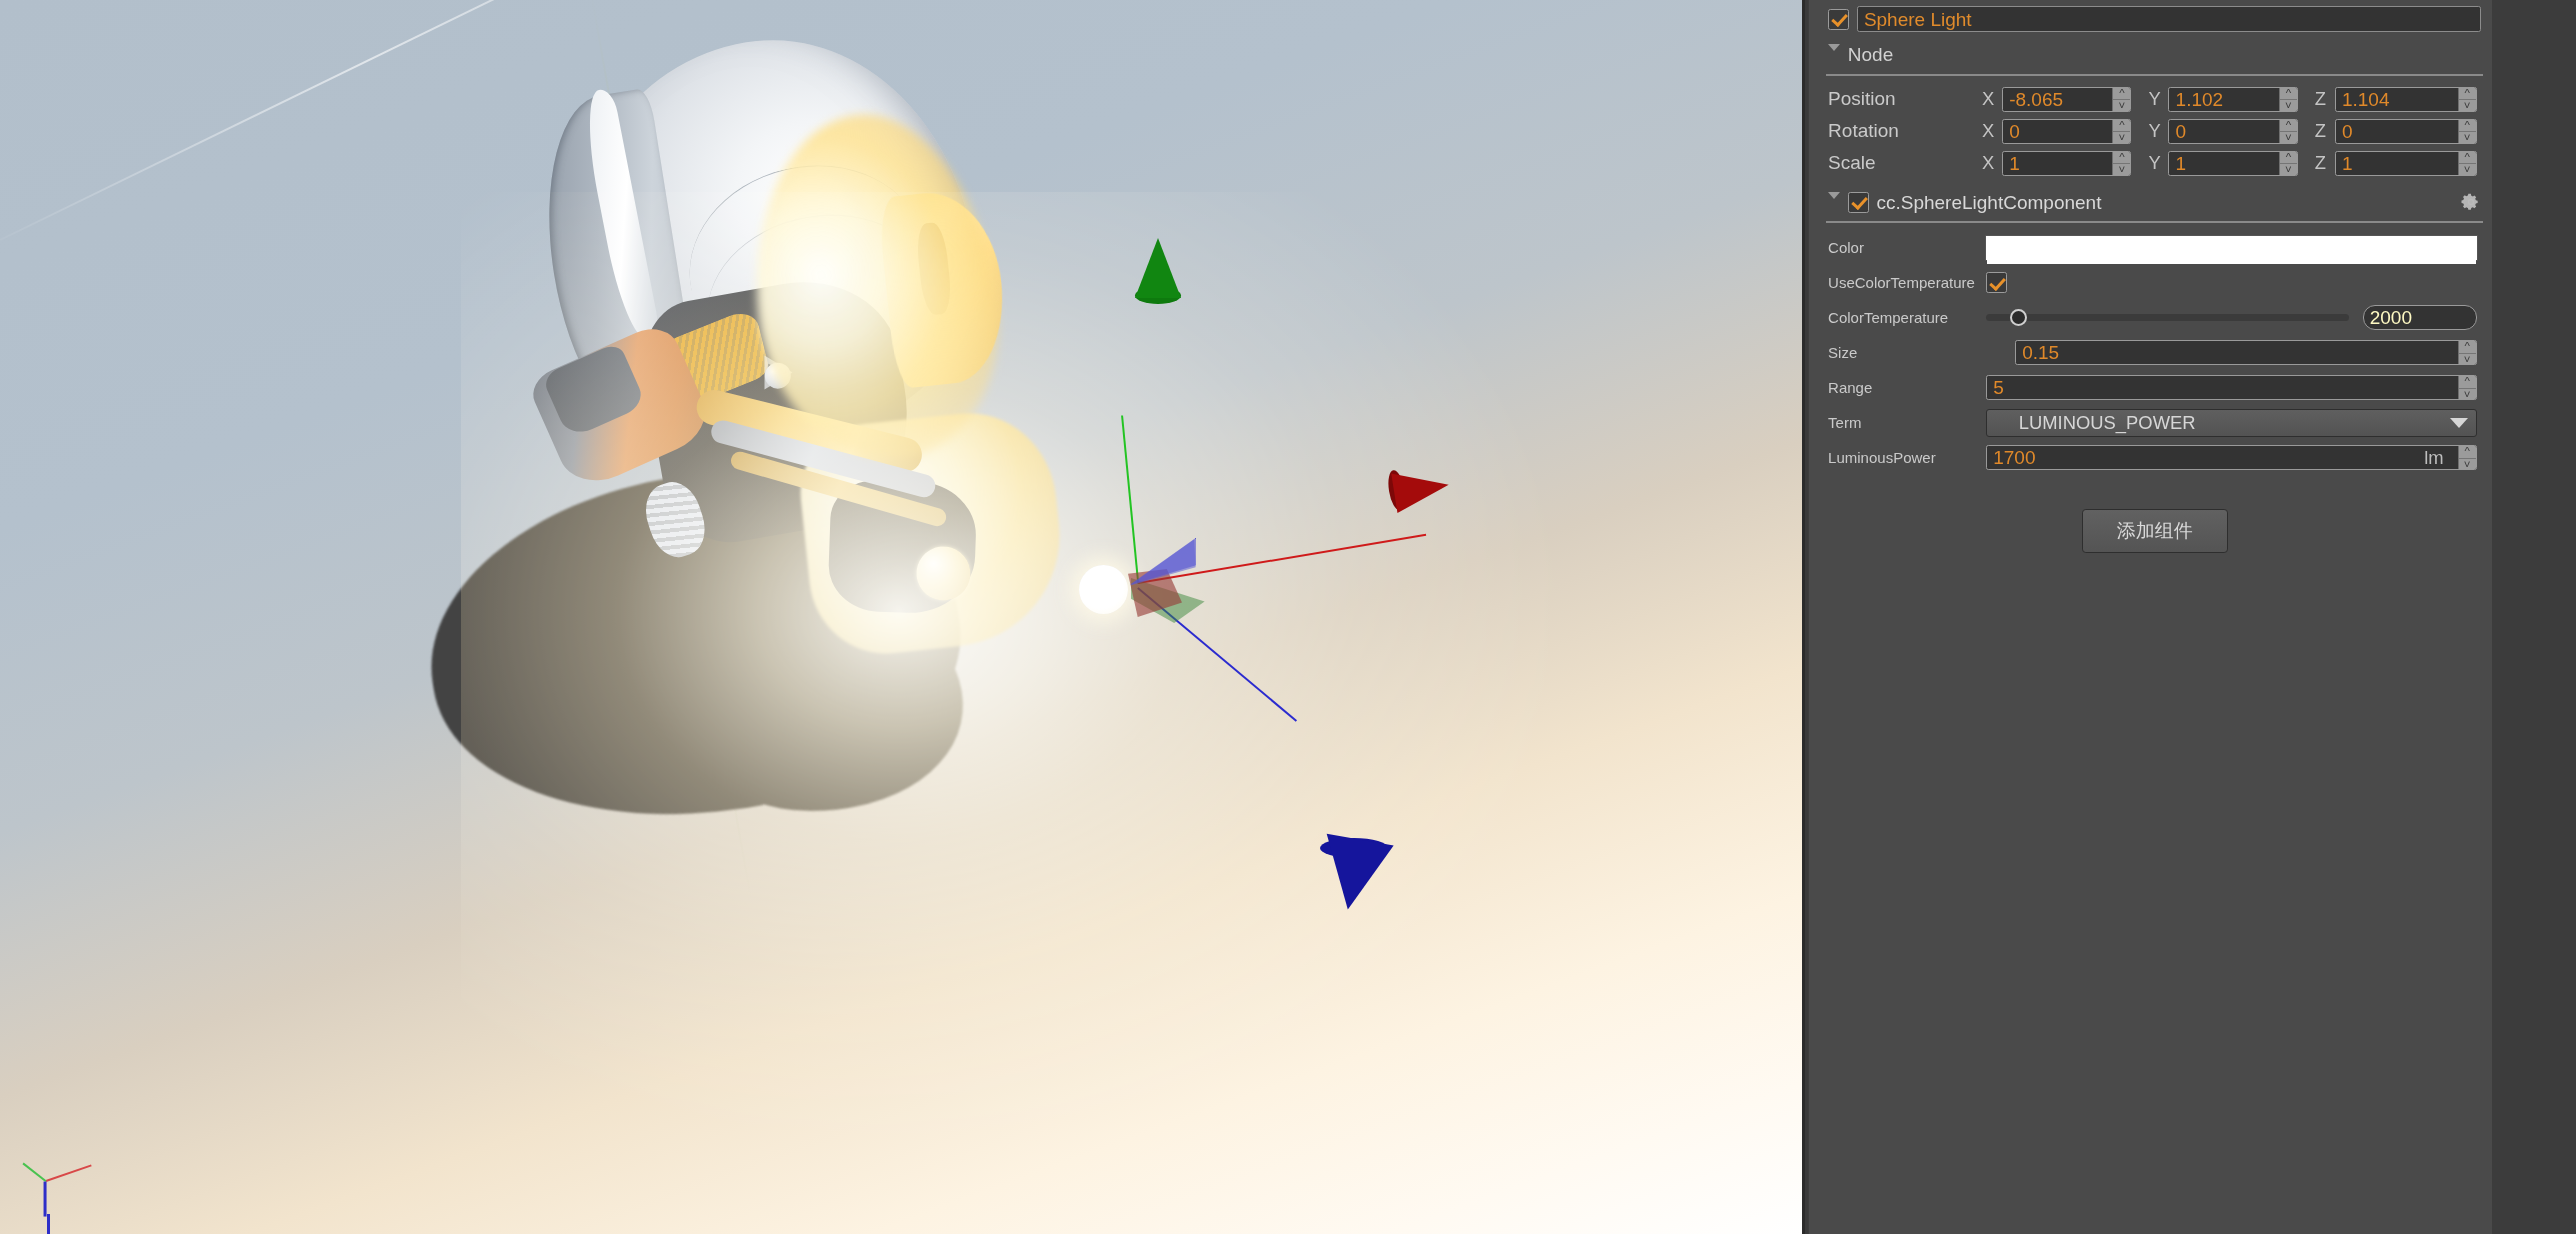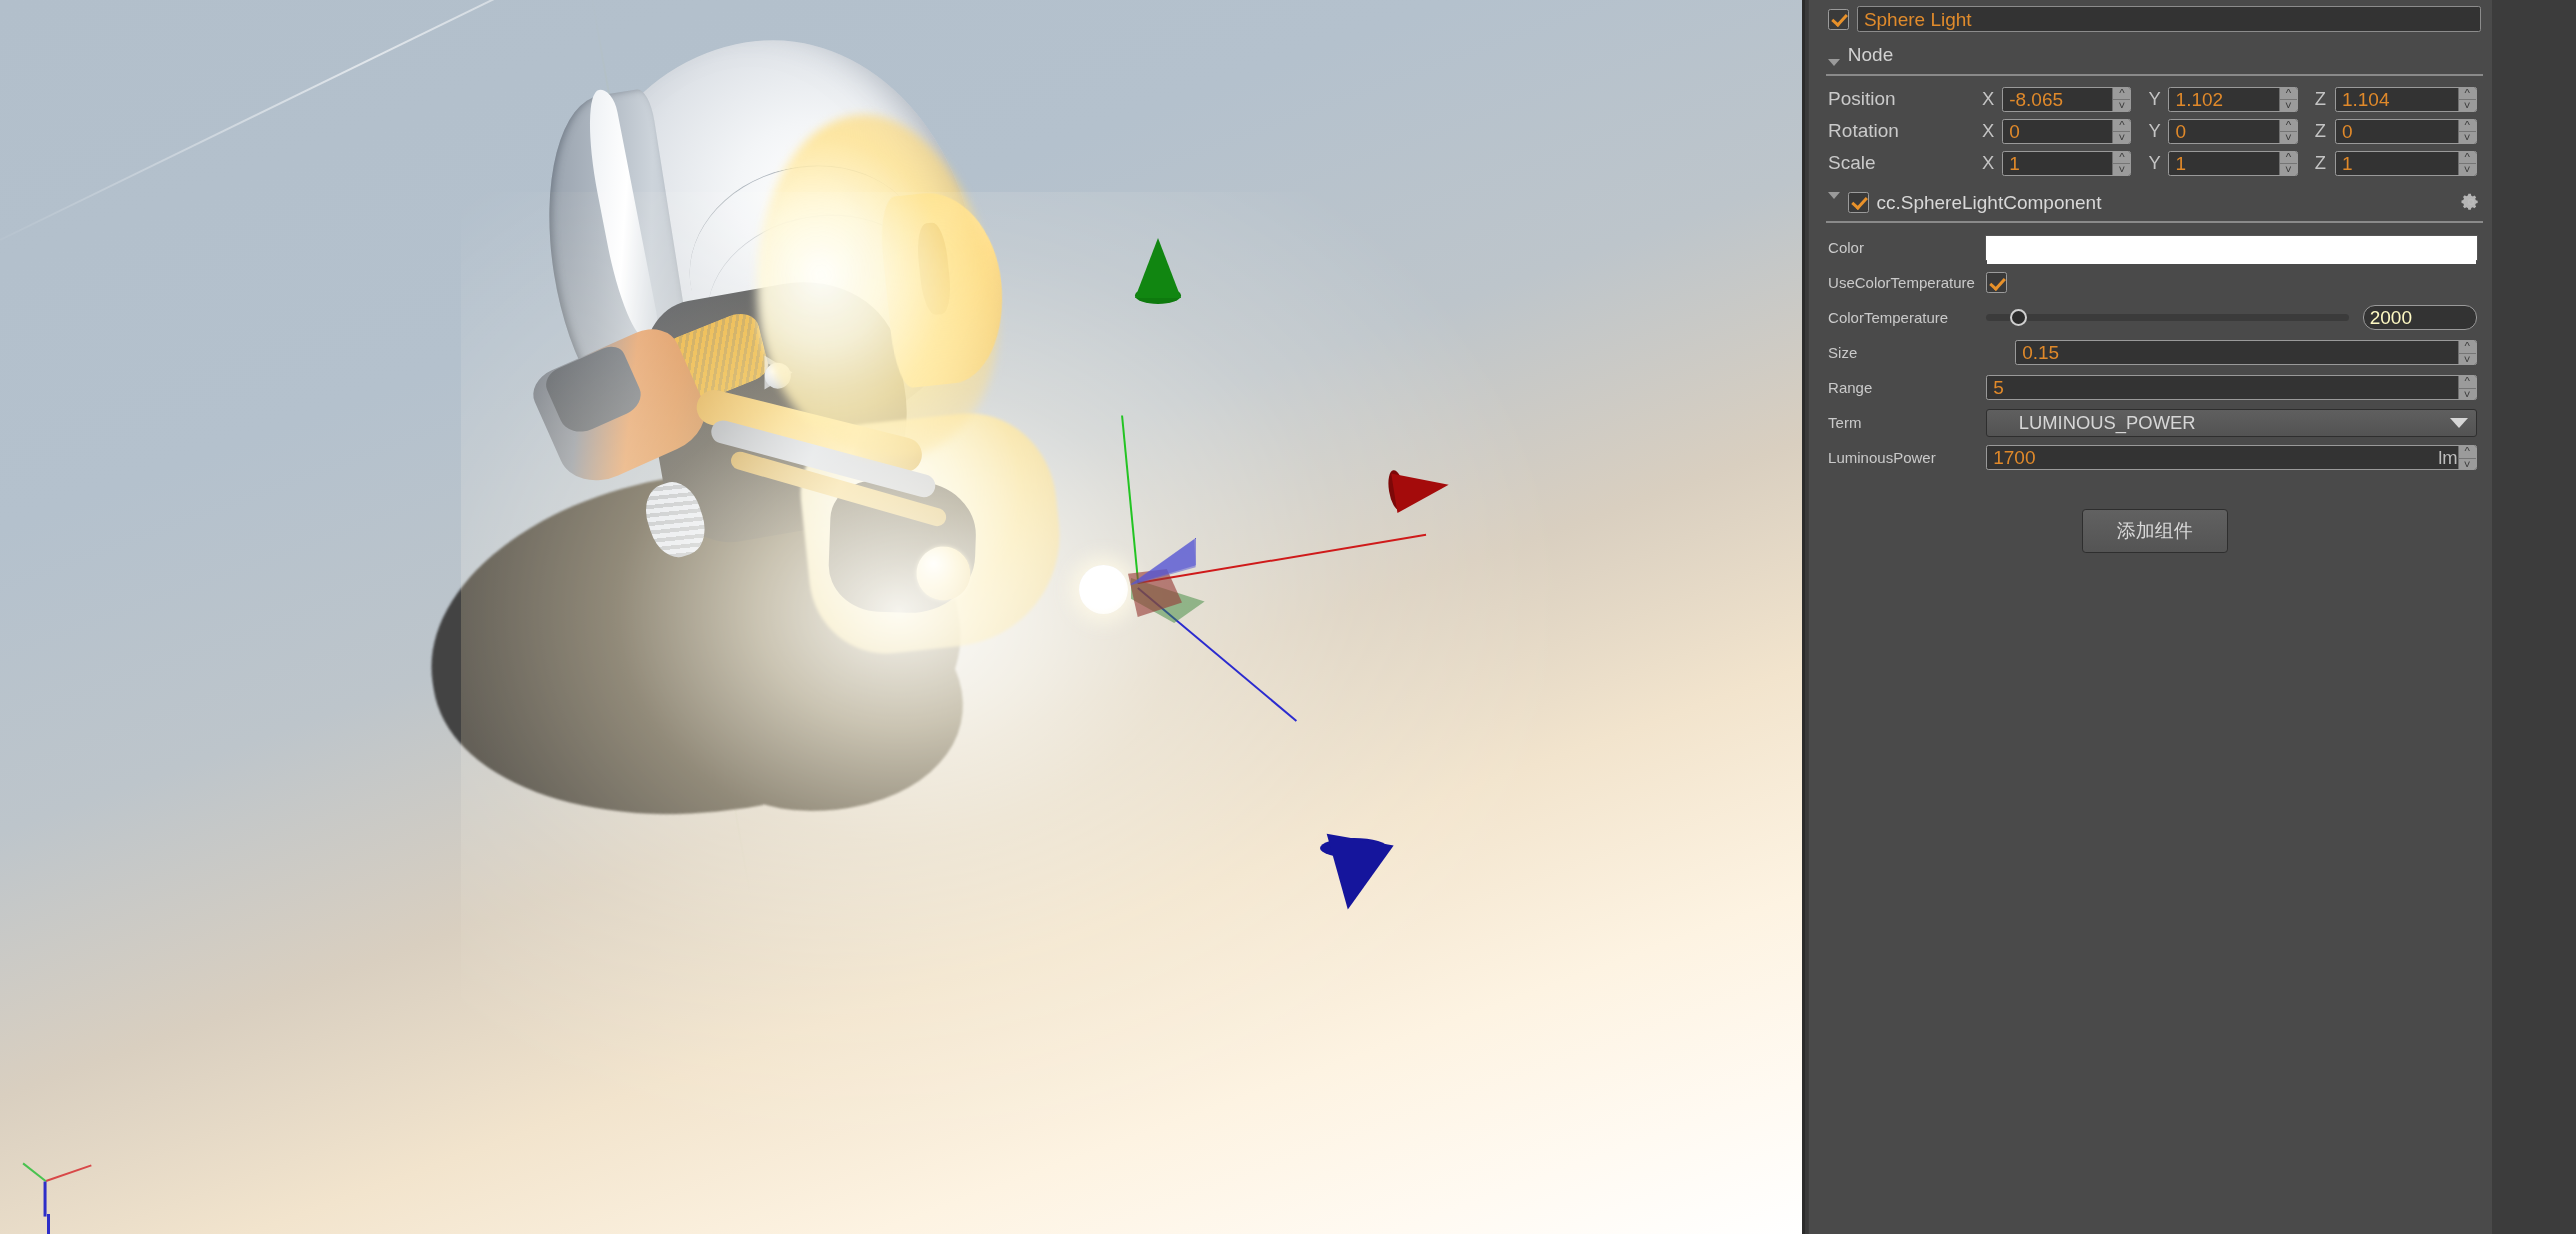--- a/index.html
+++ b/index.html
@@ -433,21 +433,21 @@
     line-height: 26px;
     padding: 0 6.1px;
     box-sizing: border-box;
     overflow: hidden;
     white-space: nowrap;
   }
 
   
   .section-title {
     display: flex;
-    align-items: flex-end;
+    align-items: flex-start;
     gap: 7.7px;
     padding: 12.3px 10.8px 4.6px 10.8px;
     color: #d2d2d2;
     font-size: 19px;
   }
   .tri-down {
     width: 0; height: 0;
     border-left: 6.1px solid transparent;
     border-right: 6.1px solid transparent;
     border-top: 7.7px solid #9a9a9a;
@@ -499,21 +499,21 @@
     font-size: 19px;
     line-height: 24px;
     padding: 0 6.1px;
     white-space: nowrap;
     overflow: hidden;
   }
   .numbox .unit {
     color: #bdbdbd;
     font-size: 18.4px;
     line-height: 24px;
-    padding-right: 0;
+    padding-right: 14px;
     flex: 0 0 auto;
   }
   .spin {
     flex: 0 0 auto;
     width: 17px;
     background: #9b9b9b;
     display: flex;
     flex-direction: column;
     border-left: 0.8px solid #6f6f6f;
   }

